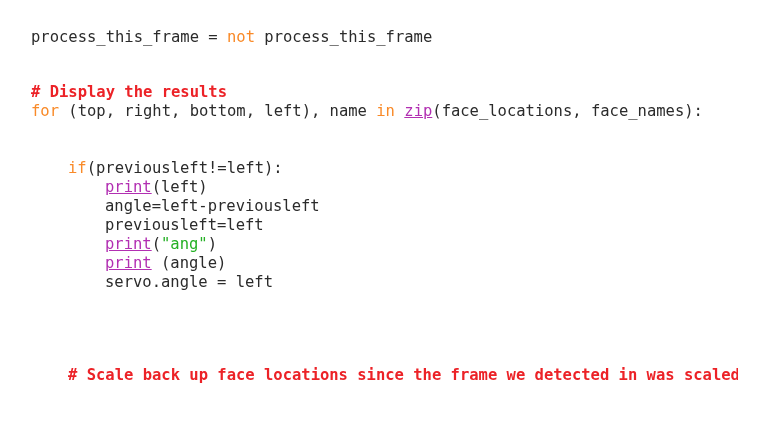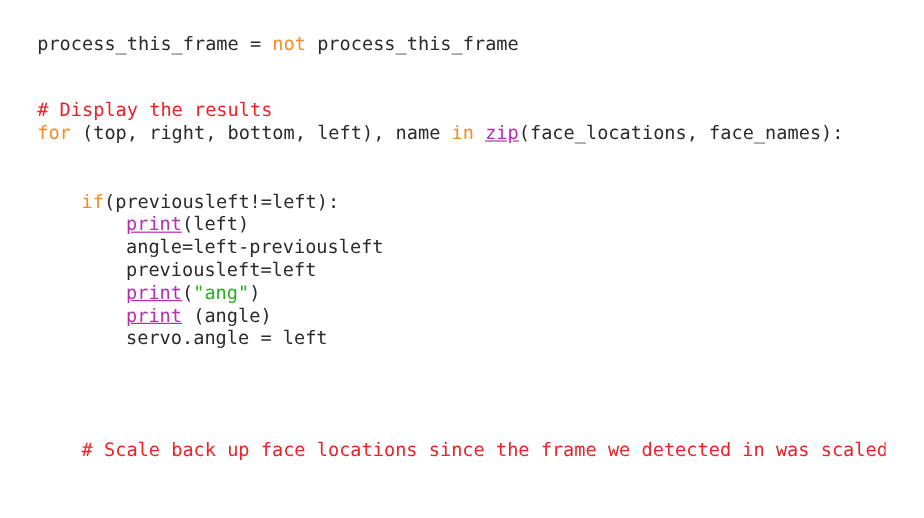--- a/index.html
+++ b/index.html
@@ -34,20 +34,20 @@
     line-height: 19px;
     letter-spacing: 0px;
     color: #2b2b2b;
     font-weight: 400;
   }
   .tok { white-space: pre; }
   .tok-plain   { color: #2b2b2b; }
   .tok-keyword { color: #f98a28; }
   .tok-builtin { color: #b22fb2; text-decoration: underline; }
   .tok-string  { color: #24b024; }
-  .tok-comment { color: #ec2227; }
+  .tok-comment { color: #ec2227; font-weight: bold; }
 </style>
 </head>
 <body>
 
 <div id="screenshot" style="background: rgb(255, 255, 255);">
   <pre class="code-block" id="code-block"><div class="code-line" style="top: 28px; left: 31px;"><span class="tok tok-plain" style="color: rgb(43, 43, 43);">process_this_frame = </span><span class="tok tok-keyword" style="color: rgb(249, 138, 40);">not</span><span class="tok tok-plain" style="color: rgb(43, 43, 43);"> process_this_frame</span></div><div class="code-line" style="top: 83px; left: 31px;"><span class="tok tok-comment" style="color: rgb(236, 34, 39);"># Display the results</span></div><div class="code-line" style="top: 102px; left: 31px;"><span class="tok tok-keyword" style="color: rgb(249, 138, 40);">for</span><span class="tok tok-plain" style="color: rgb(43, 43, 43);"> (top, right, bottom, left), name </span><span class="tok tok-keyword" style="color: rgb(249, 138, 40);">in</span><span class="tok tok-plain" style="color: rgb(43, 43, 43);"> </span><span class="tok tok-builtin" style="color: rgb(178, 47, 178);">zip</span><span class="tok tok-plain" style="color: rgb(43, 43, 43);">(face_locations, face_names):</span></div><div class="code-line" style="top: 159px; left: 68px;"><span class="tok tok-keyword" style="color: rgb(249, 138, 40);">if</span><span class="tok tok-plain" style="color: rgb(43, 43, 43);">(previousleft!=left):</span></div><div class="code-line" style="top: 178px; left: 105px;"><span class="tok tok-builtin" style="color: rgb(178, 47, 178);">print</span><span class="tok tok-plain" style="color: rgb(43, 43, 43);">(left)</span></div><div class="code-line" style="top: 197px; left: 105px;"><span class="tok tok-plain" style="color: rgb(43, 43, 43);">angle=left-previousleft</span></div><div class="code-line" style="top: 216px; left: 105px;"><span class="tok tok-plain" style="color: rgb(43, 43, 43);">previousleft=left</span></div><div class="code-line" style="top: 235px; left: 105px;"><span class="tok tok-builtin" style="color: rgb(178, 47, 178);">print</span><span class="tok tok-plain" style="color: rgb(43, 43, 43);">(</span><span class="tok tok-string" style="color: rgb(36, 176, 36);">"ang"</span><span class="tok tok-plain" style="color: rgb(43, 43, 43);">)</span></div><div class="code-line" style="top: 254px; left: 105px;"><span class="tok tok-builtin" style="color: rgb(178, 47, 178);">print</span><span class="tok tok-plain" style="color: rgb(43, 43, 43);"> (angle)</span></div><div class="code-line" style="top: 273px; left: 105px;"><span class="tok tok-plain" style="color: rgb(43, 43, 43);">servo.angle = left</span></div><div class="code-line" style="top: 366px; left: 68px;"><span class="tok tok-comment" style="color: rgb(236, 34, 39);"># Scale back up face locations since the frame we detected in was scaled</span></div></pre>
 </div>
 
 </body></html>

